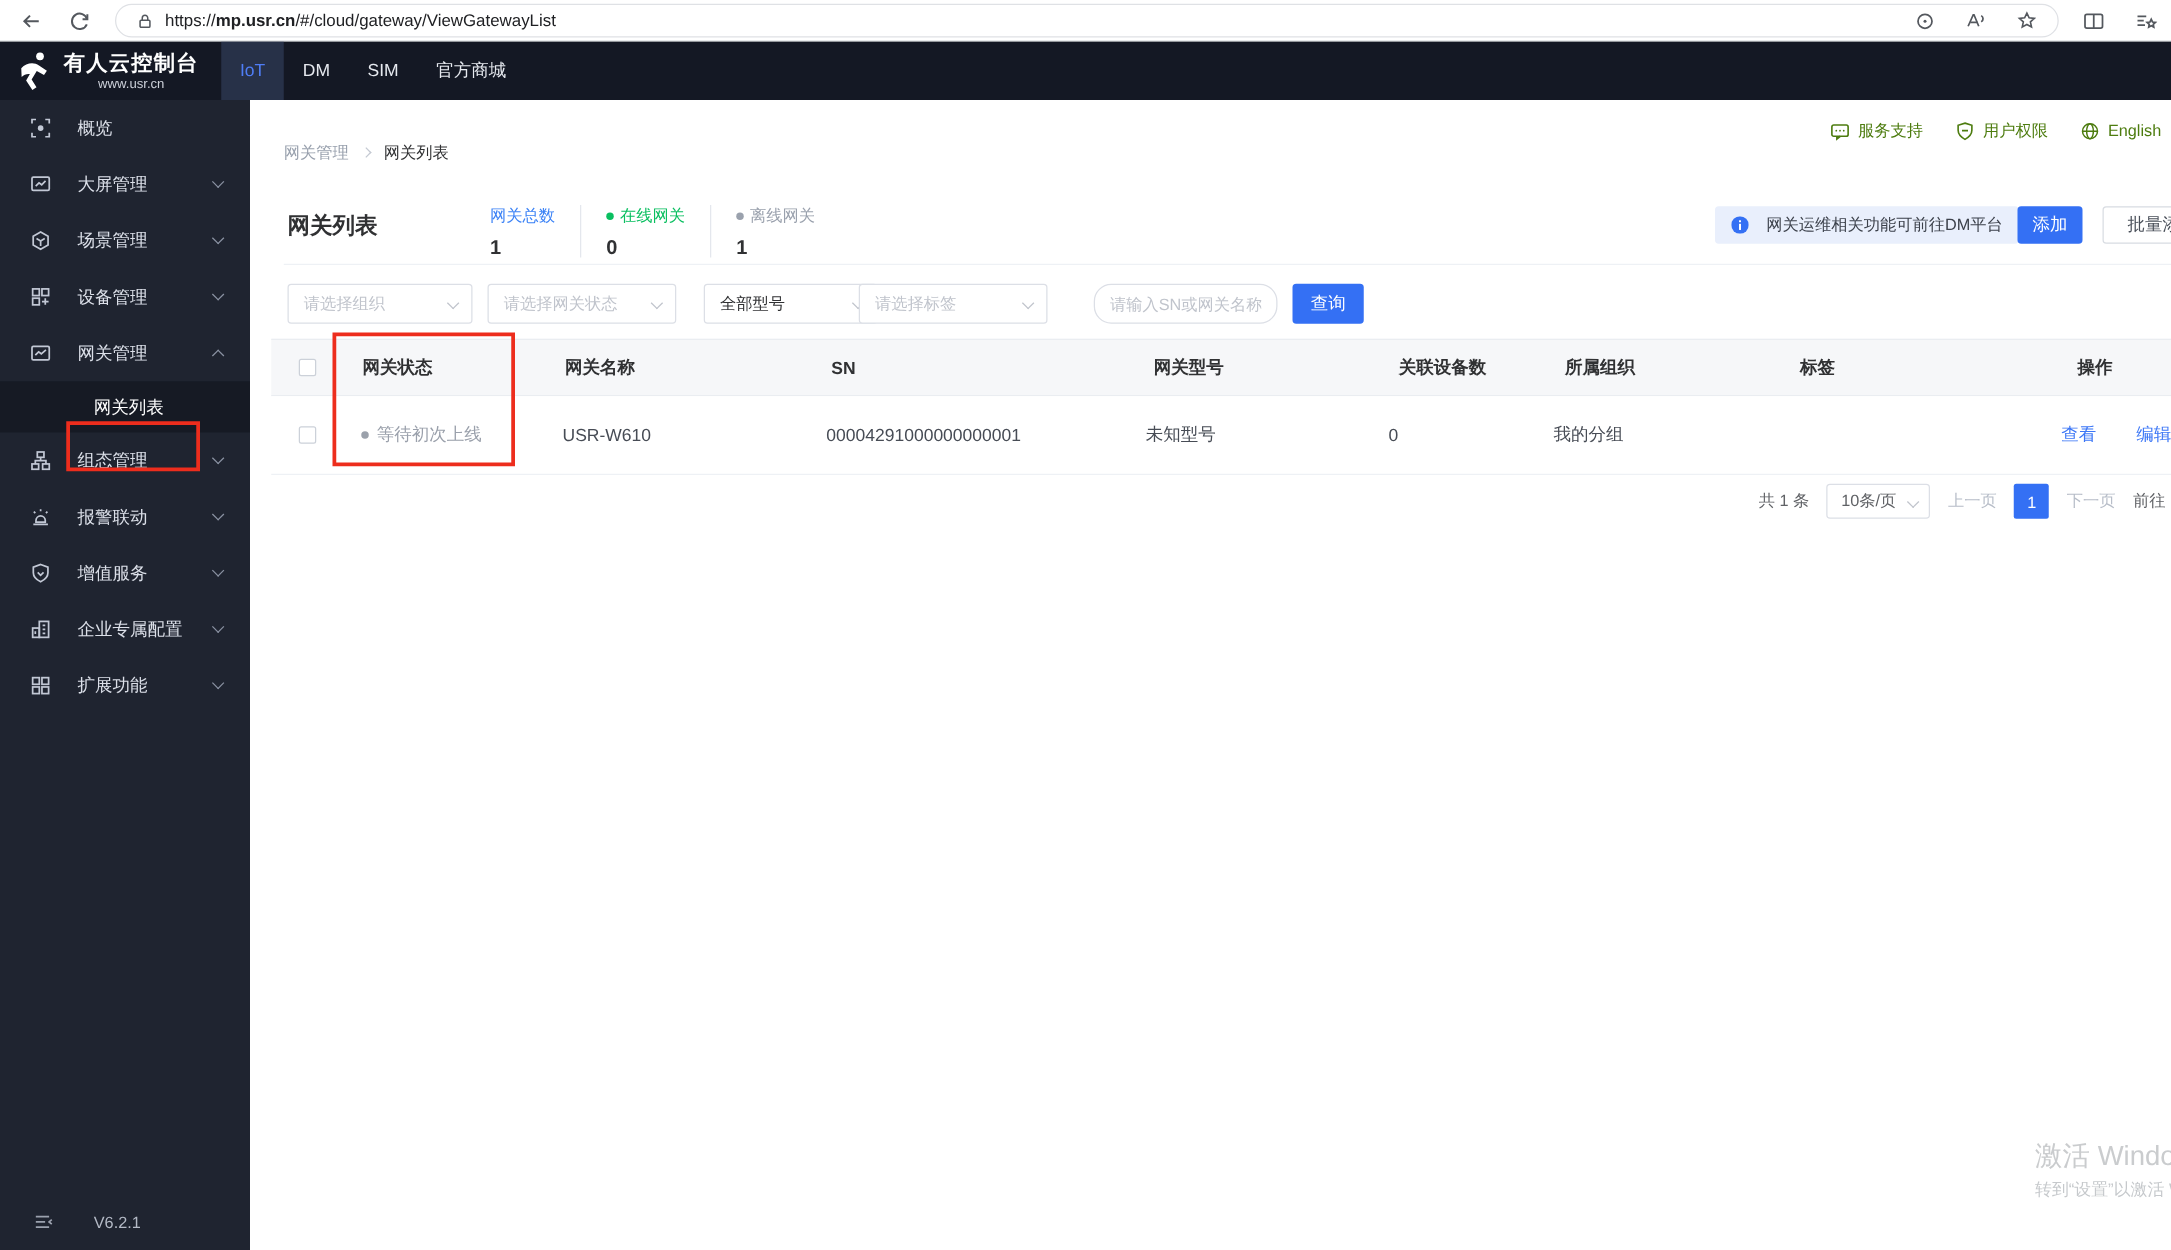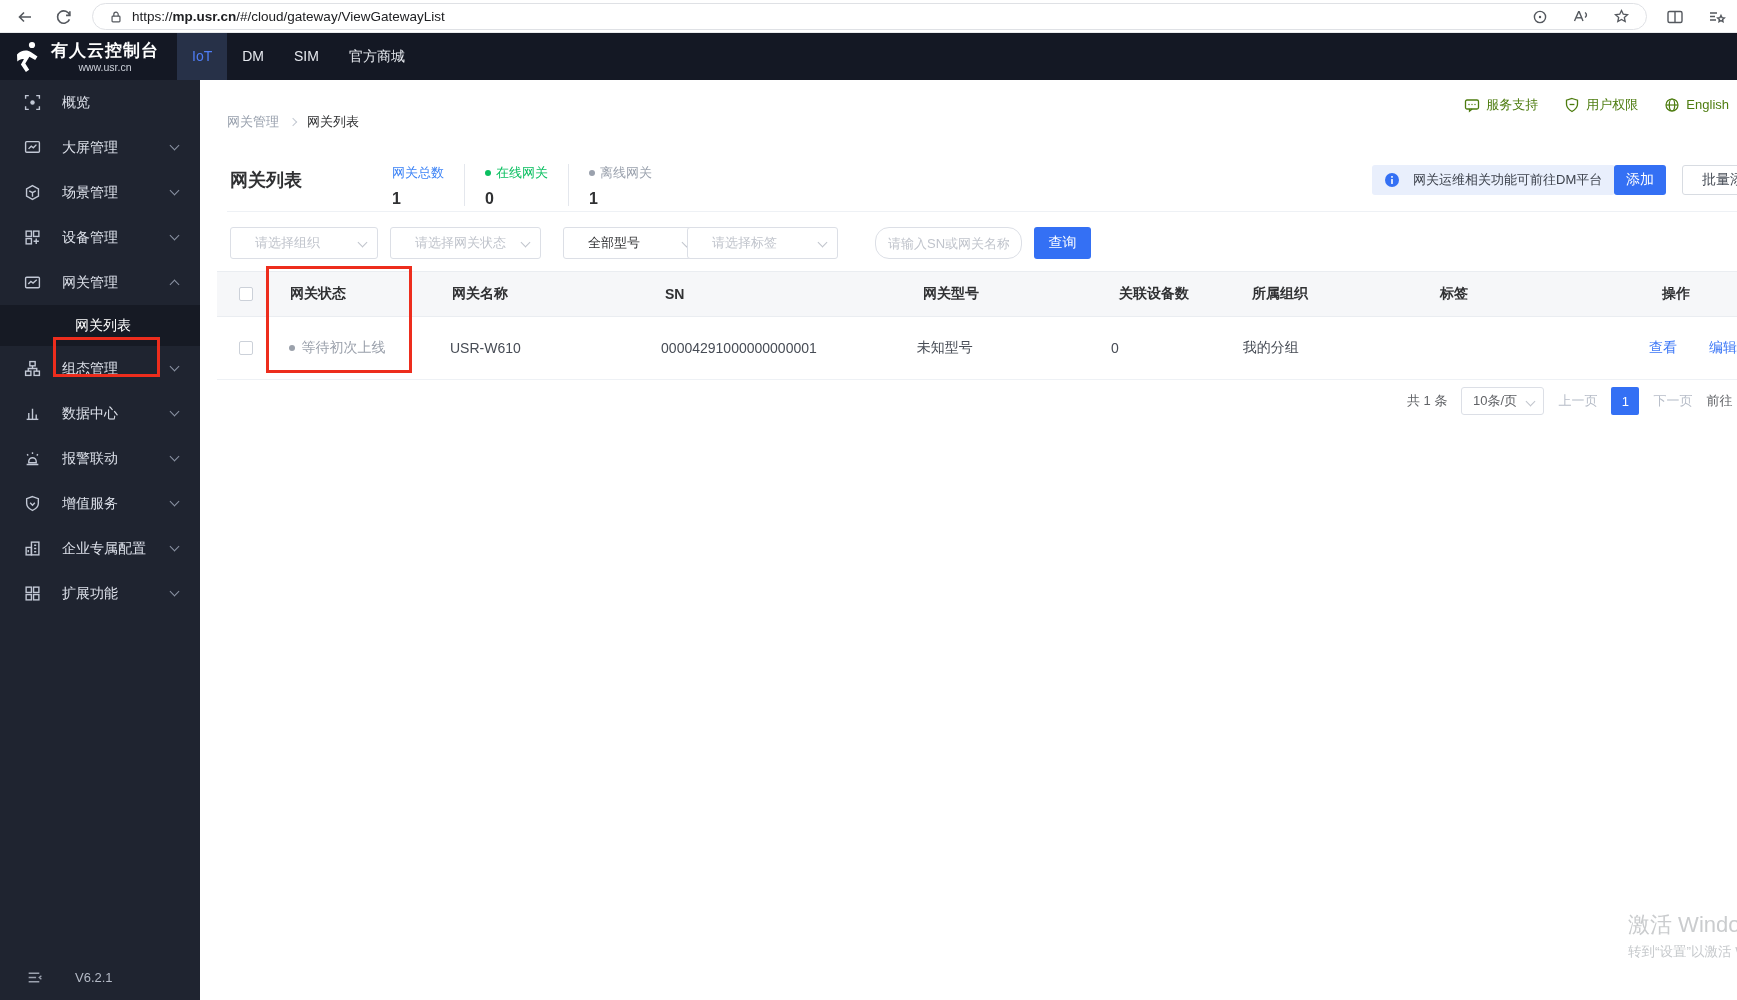--- a/index.html
+++ b/index.html
@@ -55,21 +55,21 @@
   .stat.online .stat-label { color:#0abf60; } .stat.online .dot { background:#0abf60; }
   .stat.offline .stat-label { color:#9aa1ad; } .stat.offline .dot { background:#9aa1ad; }
   .stat-div { width:1px; background:#e4e7ed; height:42px; margin:0 20px; }
 
   .notice { position:absolute; left:1172px; top:85px; height:30px; background:#e9effc; border-radius:3px; display:flex; align-items:center; gap:14px; padding:0 13px; font-size:13px; color:#3c414b; white-space:nowrap; }
   .btn-add { position:absolute; left:1414px; top:85px; width:52px; height:30px; background:#3470f4; color:#fff; font-size:14px; border-radius:3px; display:flex; align-items:center; justify-content:center; }
   .btn-batch { position:absolute; left:1482px; top:85px; width:96px; height:30px; background:#fff; border:1px solid #d8dce2; color:#494f59; font-size:14px; border-radius:3px; display:flex; align-items:center; justify-content:center; white-space:nowrap; }
   .hr { position:absolute; left:27px; top:131px; width:1510px; border-top:1px solid #eef1f5; }
 
   
-  .f-select { position:absolute; top:147px; height:32px; border:1px solid #dcdfe6; border-radius:3px; background:#fff; display:flex; align-items:center; padding:0 26px 0 24px; font-size:13px; color:#c0c4cc; white-space:nowrap; }
+  .f-select { position:absolute; top:147px; height:32px; border:1px solid #dcdfe6; border-radius:3px; background:#fff; display:flex; align-items:center; padding:0 26px 0 12px; font-size:13px; color:#c0c4cc; white-space:nowrap; }
   .f-select.valued { color:#303133; }
   .f-caret { position:absolute; right:11px; top:11px; width:7px; height:7px; border-right:1.3px solid #c0c4cc; border-bottom:1.3px solid #c0c4cc; transform:rotate(45deg); }
   .f-input { position:absolute; left:675px; top:147px; width:147px; height:32px; border:1px solid #dcdfe6; border-radius:14px; padding:0 12px; font-size:13px; color:#303133; outline:none; font-family:inherit; }
   .f-input::placeholder { color:#c0c4cc; }
   .btn-query { position:absolute; left:834px; top:147px; width:57px; height:32px; background:#3470f4; border-radius:3px; color:#fff; font-size:14px; display:flex; align-items:center; justify-content:center; }
 
   
   .table { position:absolute; left:17px; top:191px; width:1520px; }
   .thead { display:flex; align-items:center; height:46px; background:#f6f7f9; border-top:1px solid #eaedf1; border-bottom:1px solid #eaedf1; font-weight:bold; font-size:14px; color:#303133; }
   .trow { display:flex; align-items:center; height:63px; background:#fff; border-bottom:1px solid #eef1f5; font-size:14px; color:#474c55; }
@@ -270,30 +270,20 @@
   <div class="side-item">
     <span class="ic">
         <svg width="17" height="17" viewBox="0 0 16 16" fill="none" stroke="currentColor" stroke-width="1.3">
           <rect x="5.5" y="1.5" width="5" height="4"></rect>
           <rect x="1.5" y="10.5" width="5" height="4"></rect>
           <rect x="9.5" y="10.5" width="5" height="4"></rect>
           <path d="M8 5.5V8M4 10.5V8h8v2.5"></path>
         </svg>
       </span>
     <span>组态管理</span>
-    <span class="chev down"></span>
-  </div>
-  <div class="side-item">
-    <span class="ic">
-        <svg width="17" height="17" viewBox="0 0 16 16" fill="none" stroke="currentColor" stroke-width="1.3">
-          <path d="M2.5 13.5h11"></path>
-          <path d="M4.5 13.5V7.5M8 13.5v-10M11.5 13.5V9"></path>
-        </svg>
-      </span>
-    <span>数据中心</span>
     <span class="chev down"></span>
   </div>
   <div class="side-item">
     <span class="ic">
         <svg width="17" height="17" viewBox="0 0 16 16" fill="none" stroke="currentColor" stroke-width="1.3">
           <path d="M4.5 10.8a3.5 3.5 0 0 1 7 0v1.2h-7z"></path>
           <path d="M2.5 13.7h11M8 3.8V2.2M4 5.2L2.9 4.1M12 5.2l1.1-1.1"></path>
         </svg>
       </span>
     <span>报警联动</span>

